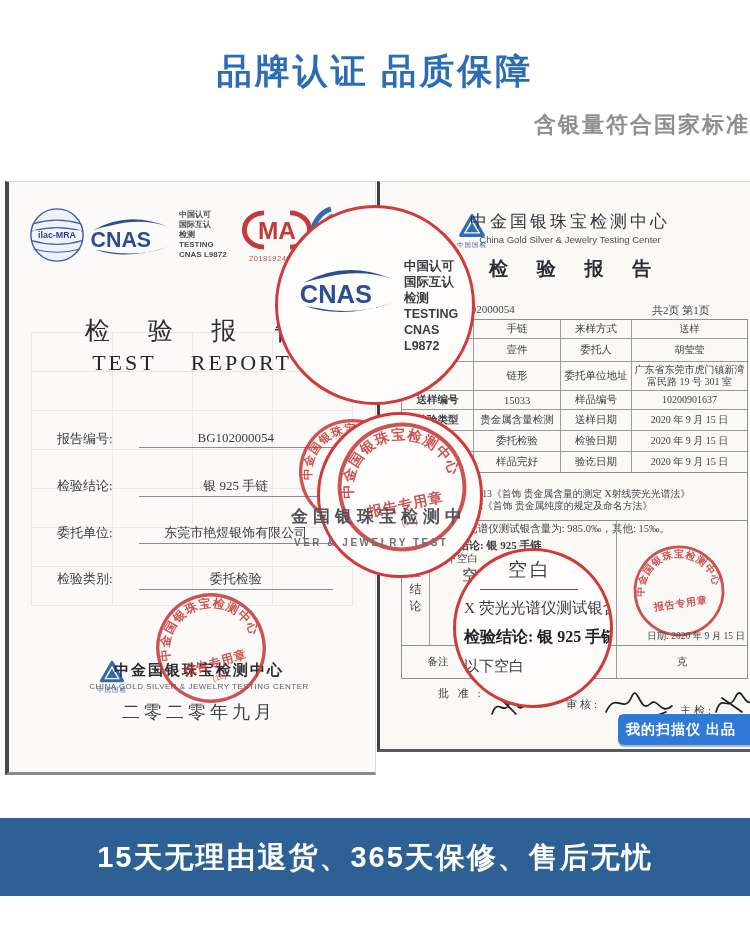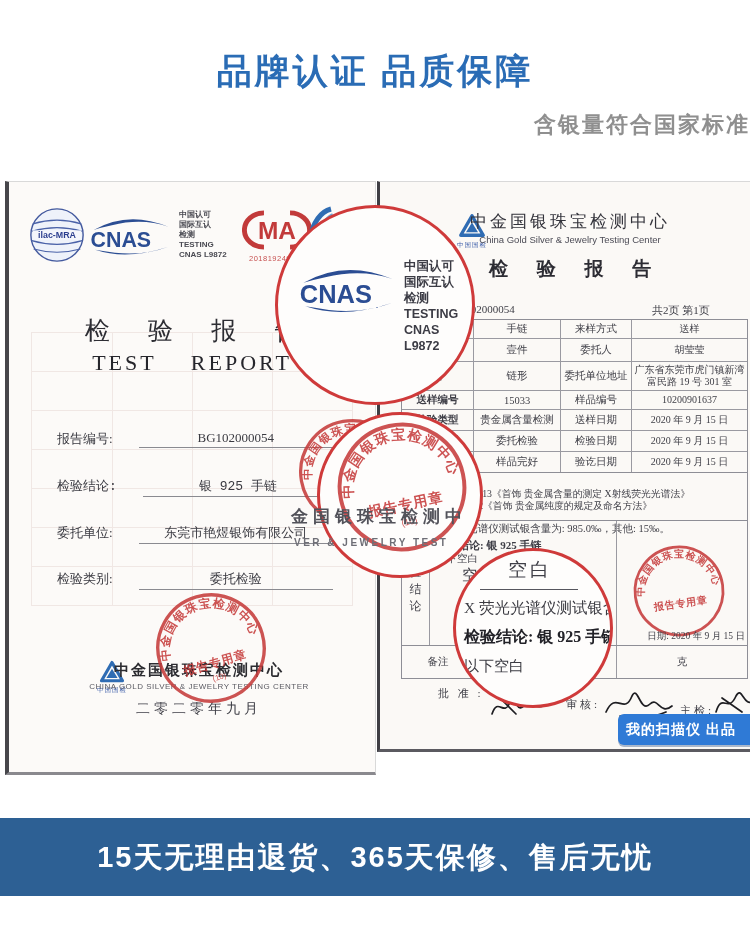--- a/index.html
+++ b/index.html
@@ -29,21 +29,21 @@
   .lc-title{left:0;top:132px;width:366px;text-align:center;font-size:25px;color:#2d2d33;
             letter-spacing:16px;text-indent:16px;}
   .lc-title-en{left:0;top:168px;width:366px;text-align:center;font-size:22px;color:#26262c;
                letter-spacing:3px;word-spacing:26px;}
   .lc-field{left:48px;width:276px;display:flex;font-size:13px;color:#3a3a41;gap:20px;}
   .lc-field .lbl{flex:none;padding-right:6px;}
   .lc-field .val{flex:1;text-align:center;border-bottom:1px solid #8a8a90;padding-bottom:1px;}
   .lc-org-cn{left:40px;top:479px;width:300px;text-align:center;font-size:15px;font-weight:bold;
              color:#2c2c31;letter-spacing:2px;}
   .lc-org-en{left:20px;top:500px;width:340px;text-align:center;font-size:8px;color:#5a5a62;letter-spacing:.5px;}
-  .lc-date{left:40px;top:518px;width:300px;text-align:center;font-size:14px;color:#3d3d45;letter-spacing:4px;}
+  .lc-date{left:40px;top:518px;width:300px;text-align:center;font-size:18px;color:#3d3d45;letter-spacing:4px;}
   .logo-caption{font-size:6.5px;color:#3a5ba8;text-align:center;letter-spacing:1px;}
   .accred{font-size:8px;line-height:10px;font-weight:bold;color:#4a4a52;}
   .cma-num{font-size:7.5px;color:#c75050;letter-spacing:.5px;}
 
   
   .rc-org-cn{left:60px;top:28px;width:260px;text-align:center;font-size:17px;color:#33333b;letter-spacing:3px;}
   .rc-org-en{left:45px;top:52px;width:290px;text-align:center;font-size:9.5px;color:#4c4c56;}
   .rc-title{left:60px;top:74px;width:260px;text-align:center;font-size:19px;font-weight:bold;
             color:#2c2c33;letter-spacing:12px;text-indent:12px;}
   .rc-no{left:70px;top:121px;font-size:11px;color:#3e3e46;}
@@ -154,21 +154,21 @@
       <path d="M12,36 Q16,16 28,10" stroke="#6aa5d8" stroke-width="4" fill="none"></path>
     </svg>
 
     <div class="abs lc-title serif">检 验 报 告</div>
     <div class="abs lc-title-en serif">TEST REPORT</div>
 
     <div class="abs lc-field serif" style="top:248px;">
       <span class="lbl">报告编号:</span>
       <span class="val">BG102000054</span>
     </div>
-    <div class="abs lc-field serif" style="top:295px;font-family:Liberation Mono, monospace;">
+    <div class="abs lc-field serif" style="top:295px;">
       <span class="lbl">检验结论:</span>
       <span class="val">银 925 手链</span>
     </div>
     <div class="abs lc-field serif" style="top:342px;">
       <span class="lbl">委托单位:</span>
       <span class="val">东莞市艳煜银饰有限公司</span>
     </div>
     <div class="abs lc-field serif" style="top:388px;">
       <span class="lbl">检验类别:</span>
       <span class="val">委托检验</span>

